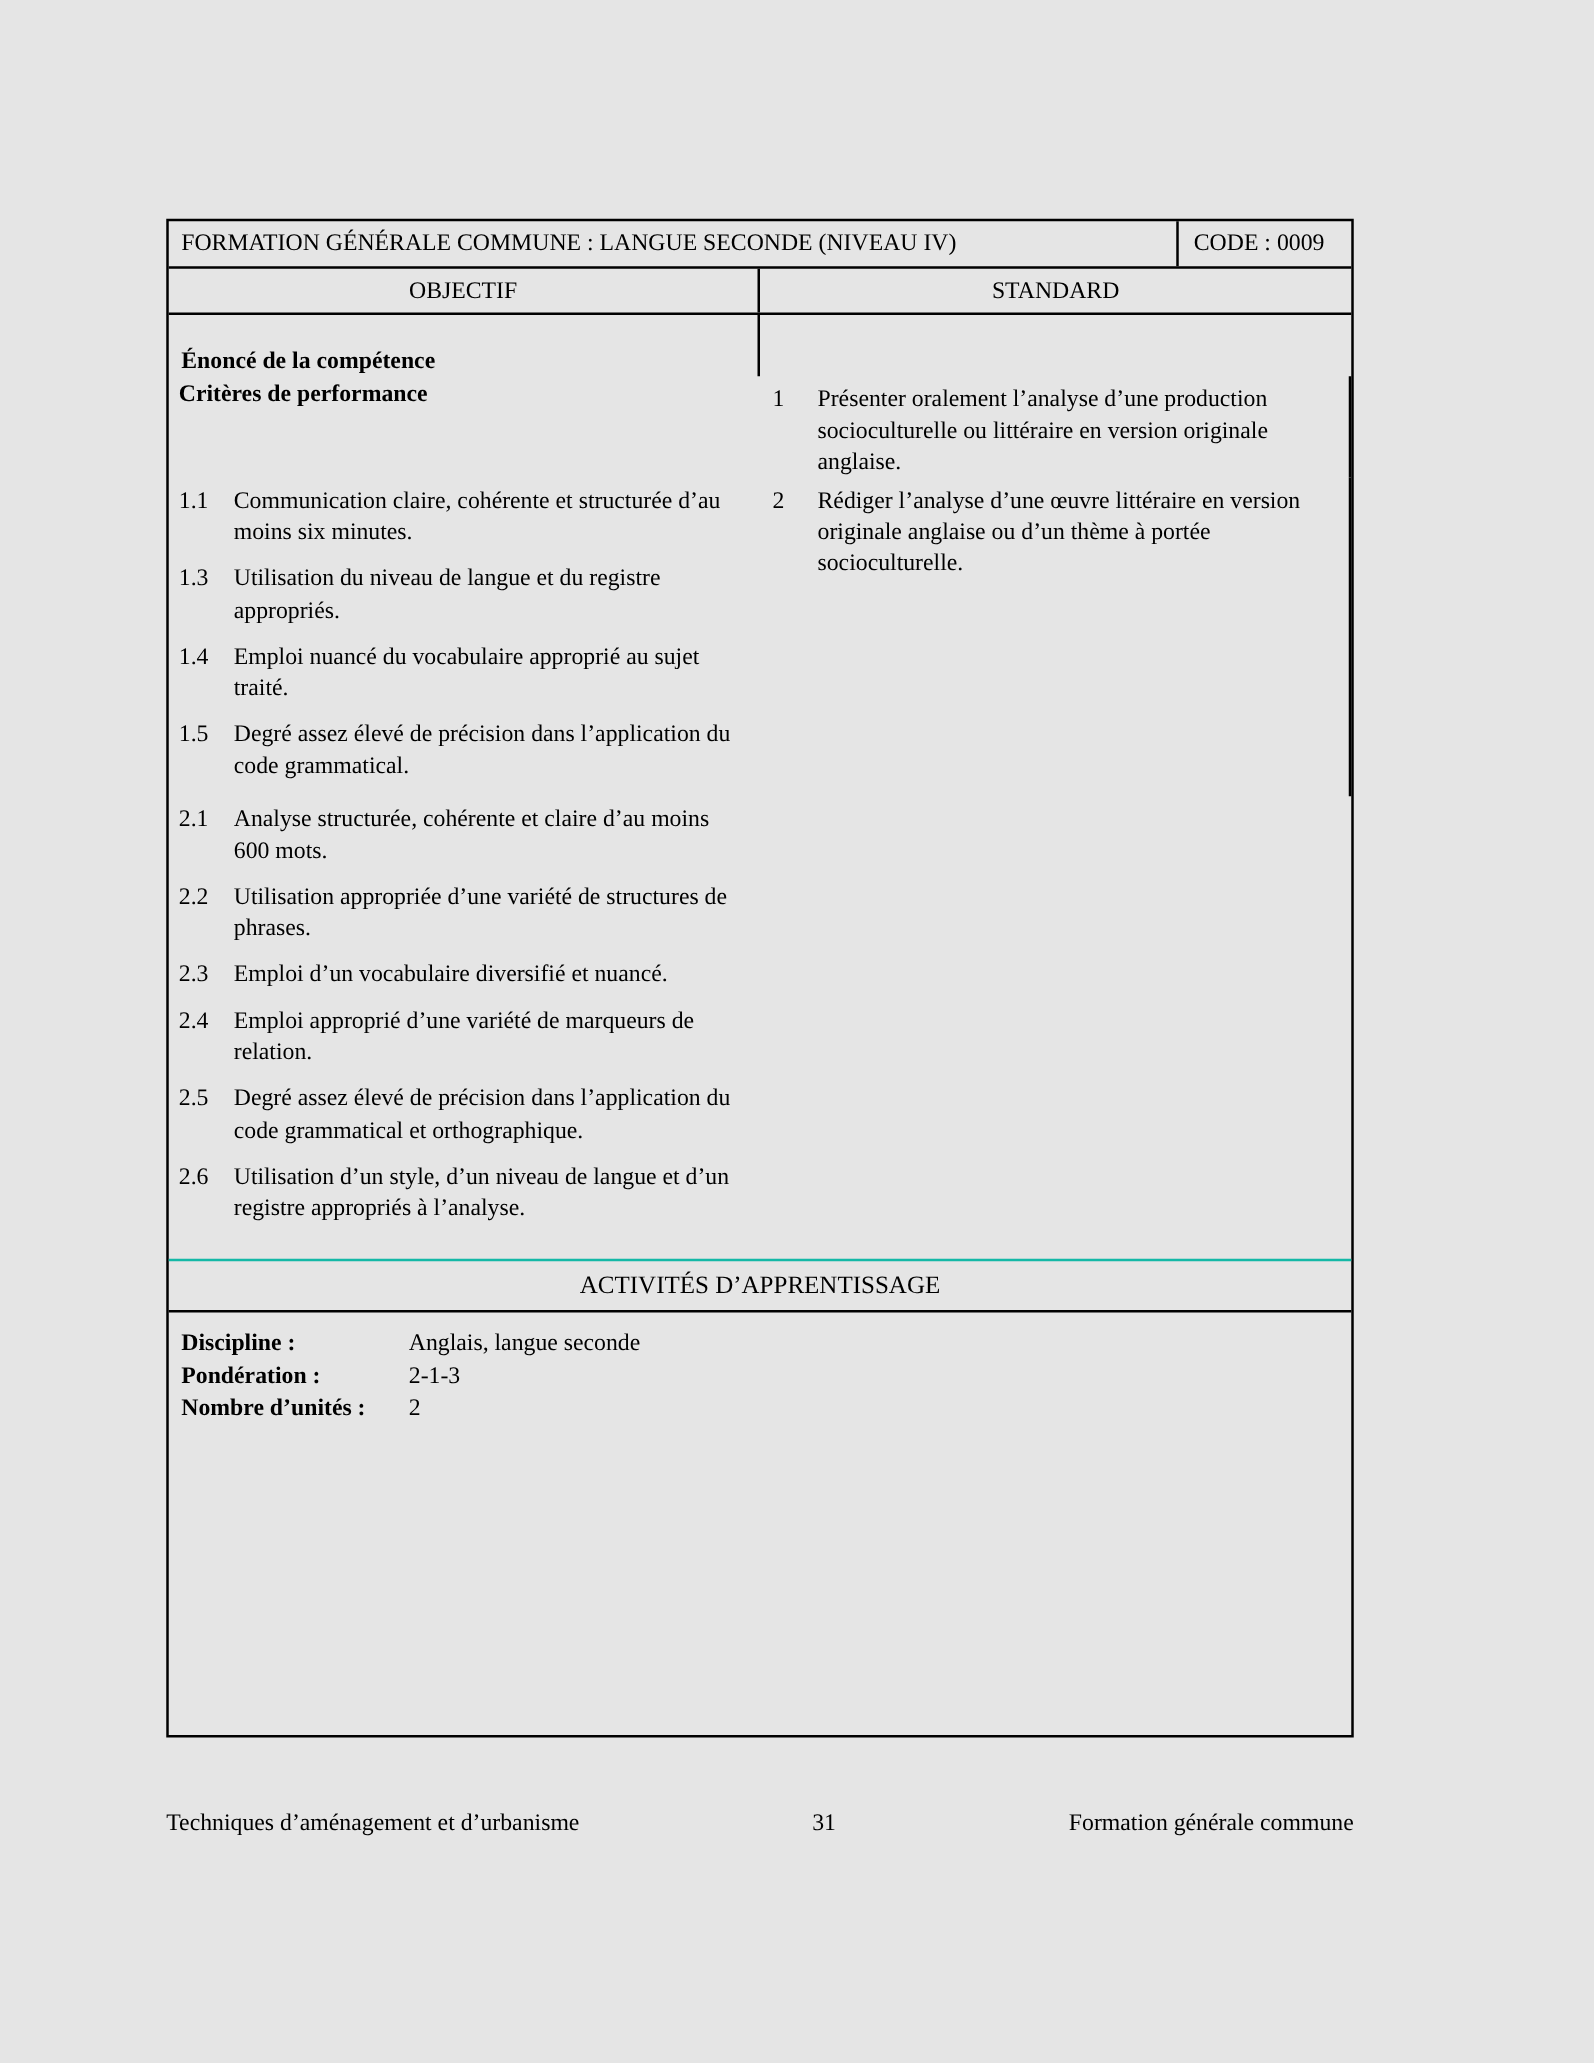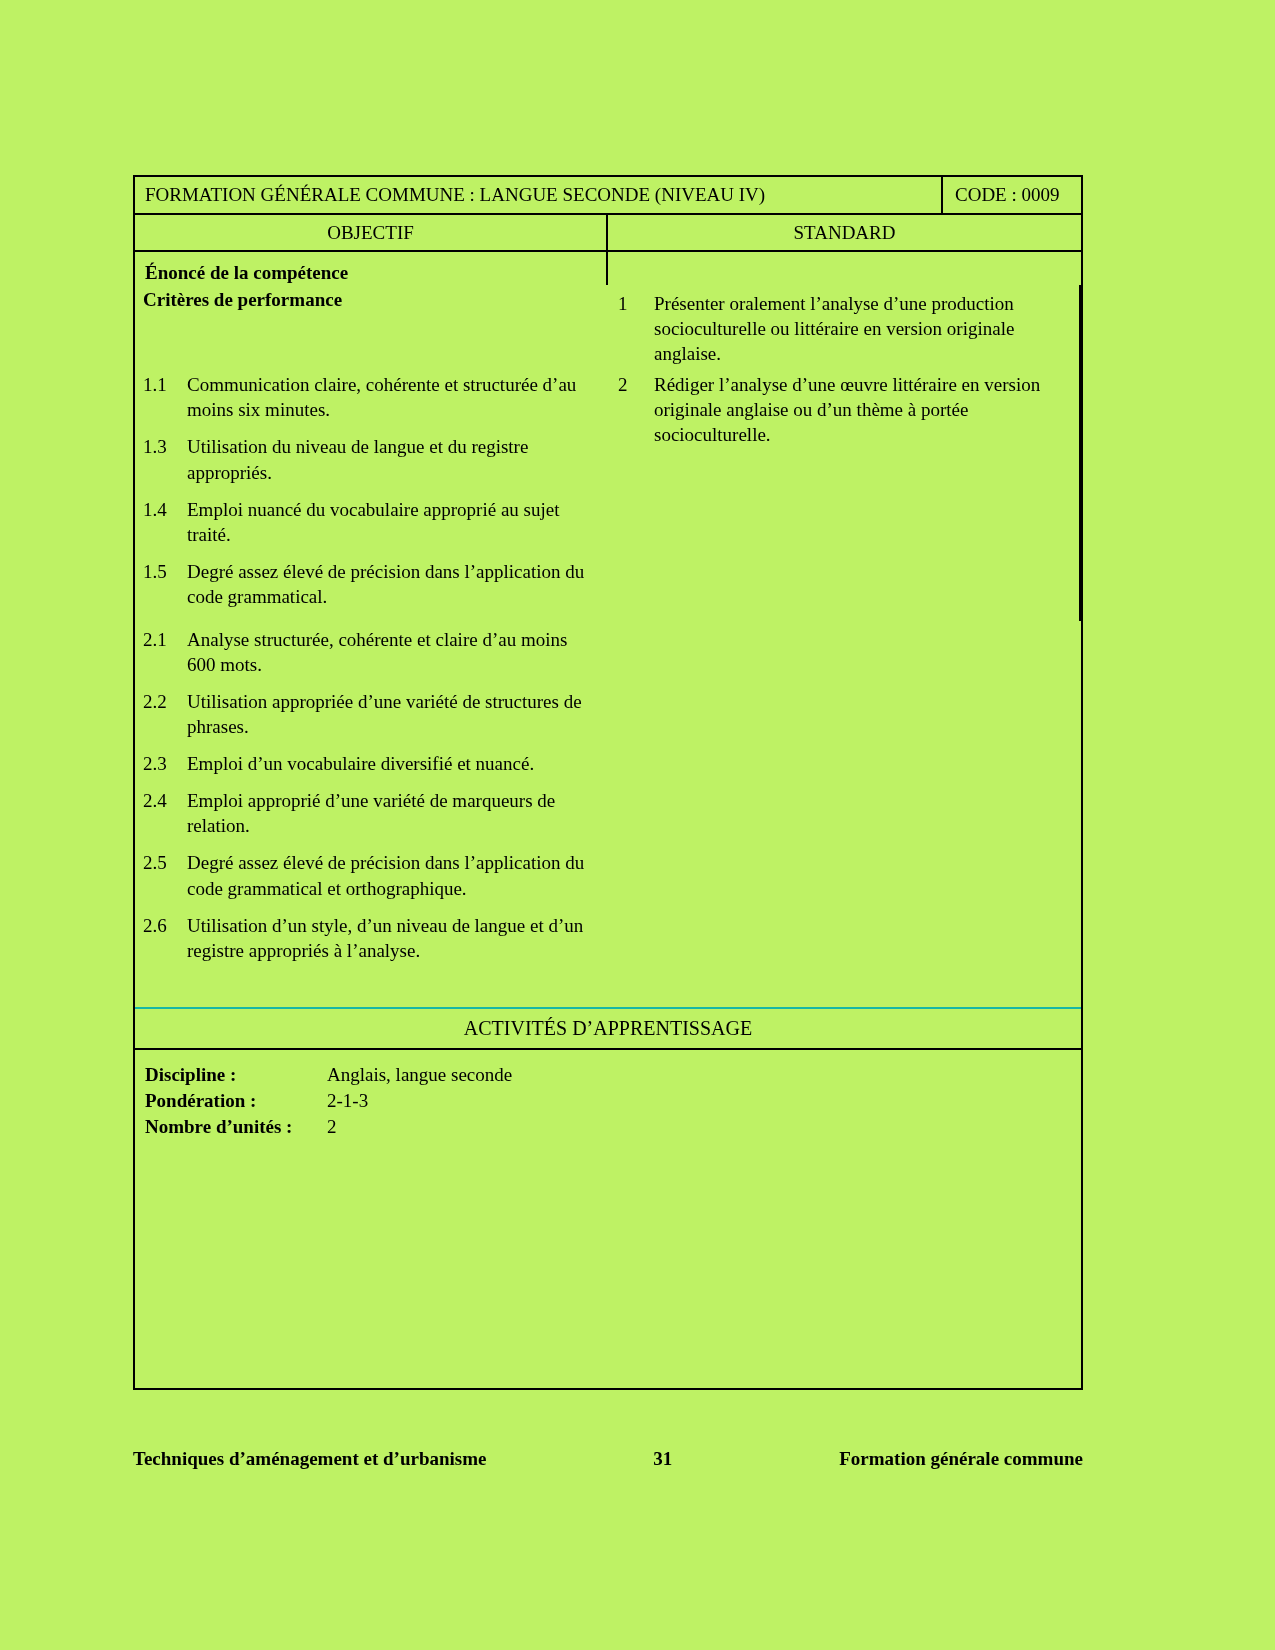--- a/index.html
+++ b/index.html
@@ -5,21 +5,21 @@
   html, body { margin: 0; padding: 0; }
   body {
     background: #ffffff;
     font-family: "Liberation Serif", serif;
     color: #000;
   }
   .page {
     position: relative;
     width: 1275px;
     height: 1650px;
-    background: #bef264;
+    background: #e5e5e5;
     overflow: hidden;
   }
   .doc-table {
     position: absolute;
     left: 133px;
     top: 175px;
     width: 950px;
     height: 1215px;
     border: 2px solid #000;
     box-sizing: border-box;
@@ -72,21 +72,21 @@
   }
   .lcell {
     border-right: 2px solid #000;
     padding: 0 16px 0 10px;
     box-sizing: border-box;
   }
   .rcell {
     padding: 0 12px 0 8px;
     box-sizing: border-box;
   }
-  .enonce-heading { font-weight: bold; padding-top: 8px; }
+  .enonce-heading { font-weight: bold; padding-top: 24px; }
   .enonce-text { margin-top: 26px; margin-bottom: 32px; }
   .section-heading { font-weight: bold; padding-top: 2px; padding-bottom: 4px; }
   .element-item { display: flex; margin-top: 6px; }
   .element-item .num { width: 36px; flex: 0 0 36px; }
   .element-item .txt { flex: 1; }
   .crit-item { display: flex; margin-top: 6px; margin-bottom: 12px; }
   .crit-item .num { width: 44px; flex: 0 0 44px; }
   .crit-item .txt { flex: 1; }
   .activites-row {
     border-top: 2px solid #14b8a6;
@@ -105,21 +105,20 @@
   .disc-row .val { flex: 1; }
   .footer {
     position: absolute;
     left: 133px;
     top: 1448px;
     width: 950px;
     display: flex;
     justify-content: space-between;
     align-items: flex-end;
     font-size: 19px;
-    font-weight: bold;
   }
 </style>
 </head>
 <body>
 
 <div class="page">
 
   <div class="doc-table">
 
     <div class="header-row">

